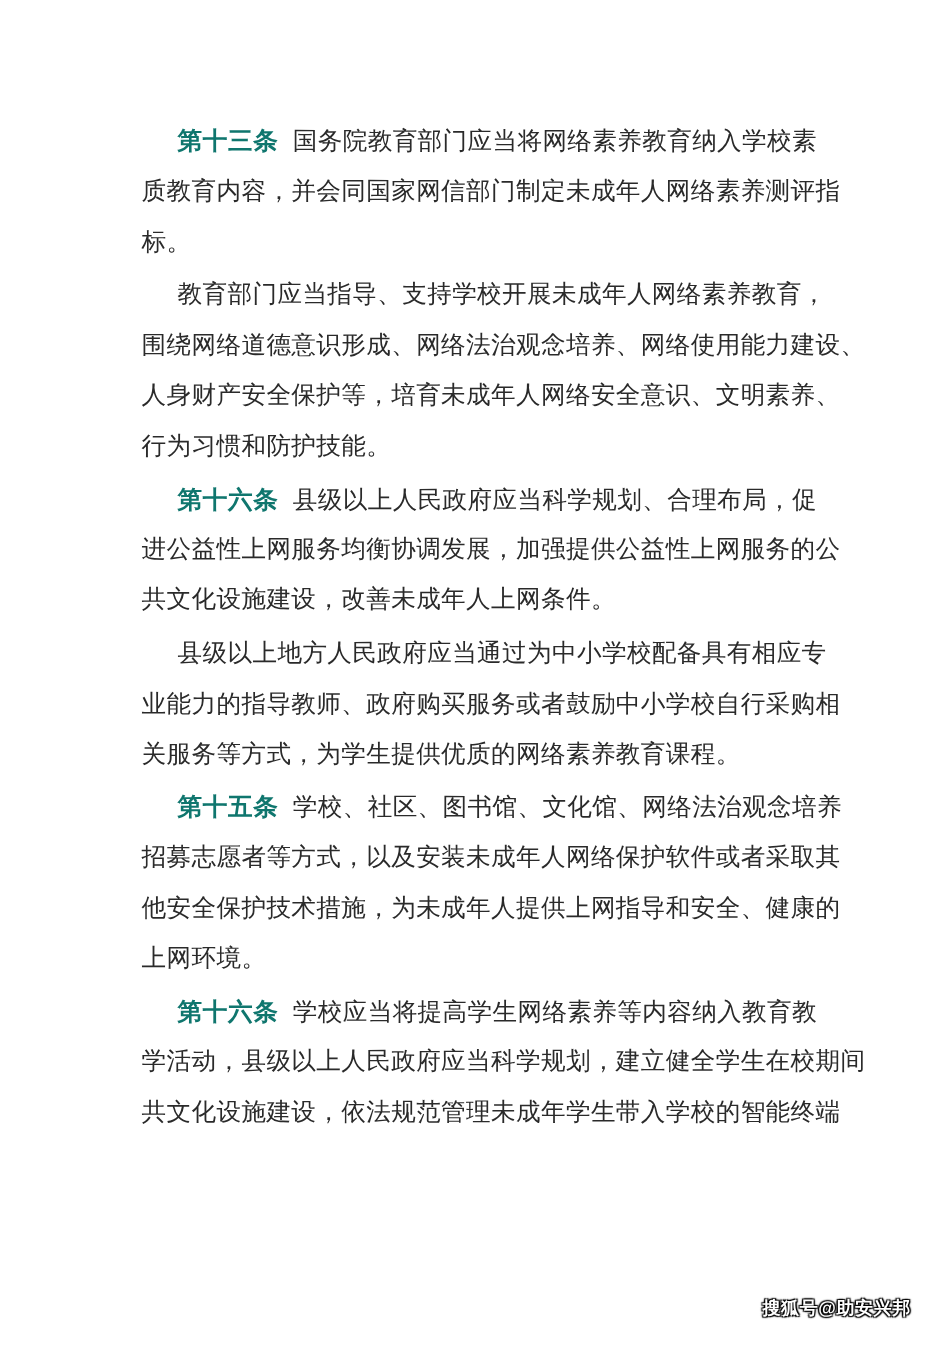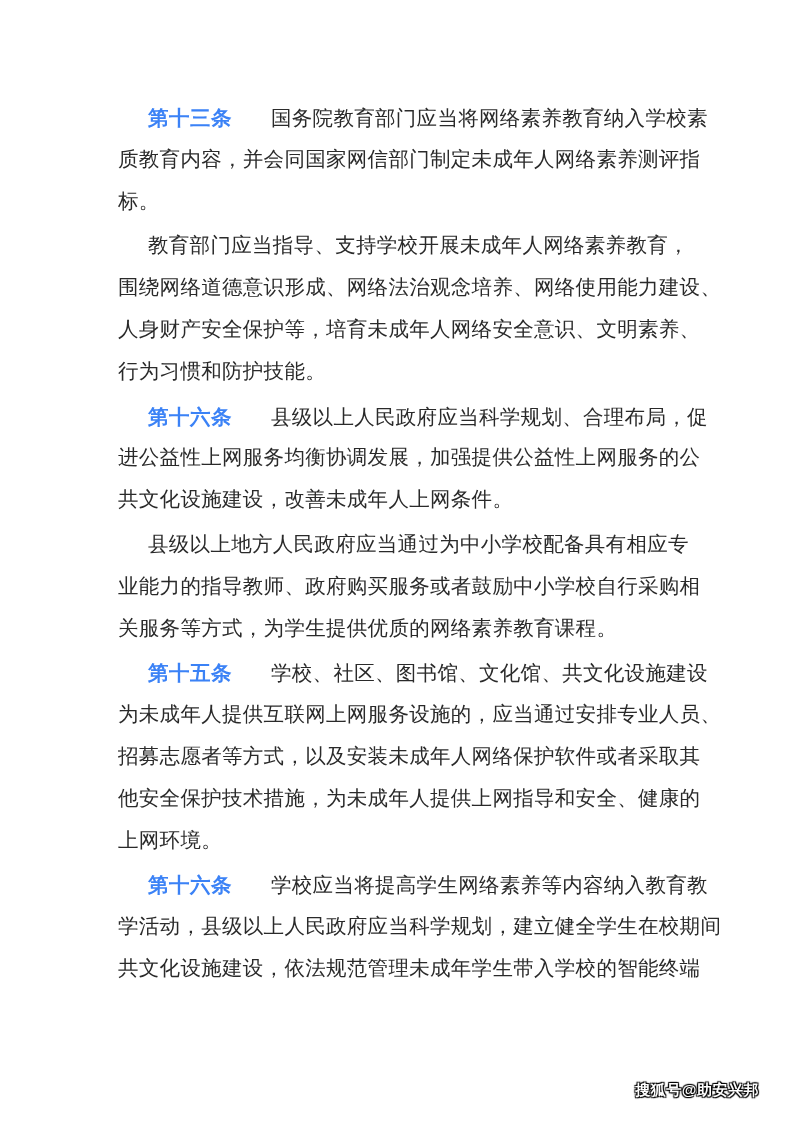--- a/index.html
+++ b/index.html
@@ -40,25 +40,25 @@
   .line.last {
     text-align-last: left;
   }
   .line.indent {
     padding-left: 30px;
   }
   .para-gap {
     height: 3px;
   }
   .article-no {
-    font-family: Liberation Sans, sans-serif;
+    font-family: Liberation Mono, monospace;
     font-weight: bold;
-    color: #3b82f6;
+    color: #0f766e;
     letter-spacing: 0.5px;
-    margin-right: 39px;
+    margin-right: 12px;
   }
   .watermark {
     position: absolute;
     right: 34px;
     bottom: 22px;
     font-family: Liberation Sans, sans-serif;
     font-weight: bold;
     font-size: 15px;
     color: #ffffff;
     text-shadow: 0 0 1px #000, 1px 1px 1px #000, -1px -1px 1px #000, 1px -1px 1px #000, -1px 1px 1px #000;
@@ -94,22 +94,21 @@
     <div class="para-gap"></div>
 
     <div class="paragraph">
       <div class="line indent">县级以上地方人民政府应当通过为中小学校配备具有相应专</div>
       <div class="line">业能力的指导教师、政府购买服务或者鼓励中小学校自行采购相</div>
       <div class="line last">关服务等方式，为学生提供优质的网络素养教育课程。</div>
     </div>
     <div class="para-gap"></div>
 
     <div class="paragraph">
-      <div class="line indent"><span class="article-no">第十五条</span><span>学校、社区、图书馆、文化馆、共文化设施建设</span></div>
-      <div class="line">为未成年人提供互联网上网服务设施的，应当通过安排专业人员、</div>
+      <div class="line indent"><span class="article-no">第十五条</span><span>学校、社区、图书馆、文化馆、网络法治观念培养</span></div>
       <div class="line">招募志愿者等方式，以及安装未成年人网络保护软件或者采取其</div>
       <div class="line">他安全保护技术措施，为未成年人提供上网指导和安全、健康的</div>
       <div class="line last">上网环境。</div>
     </div>
     <div class="para-gap"></div>
 
     <div class="paragraph">
       <div class="line indent"><span class="article-no">第十六条</span><span>学校应当将提高学生网络素养等内容纳入教育教</span></div>
       <div class="line">学活动，县级以上人民政府应当科学规划，建立健全学生在校期间</div>
       <div class="line">共文化设施建设，依法规范管理未成年学生带入学校的智能终端</div>

